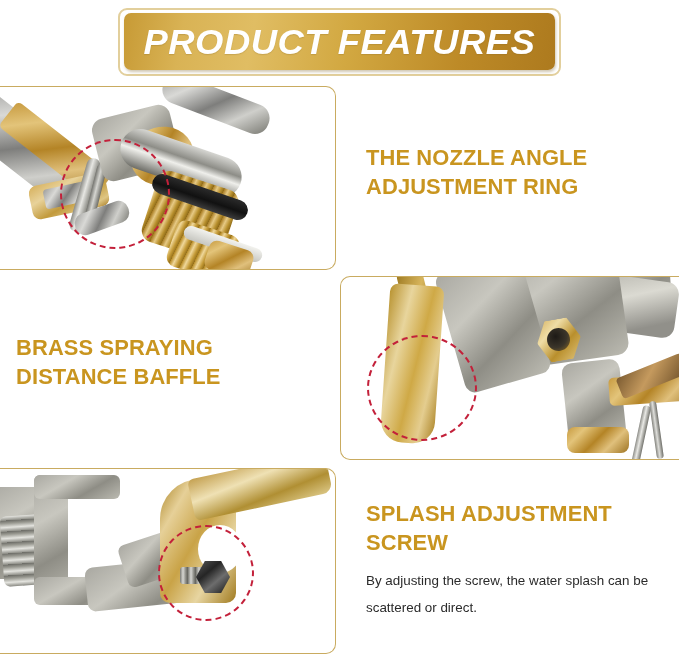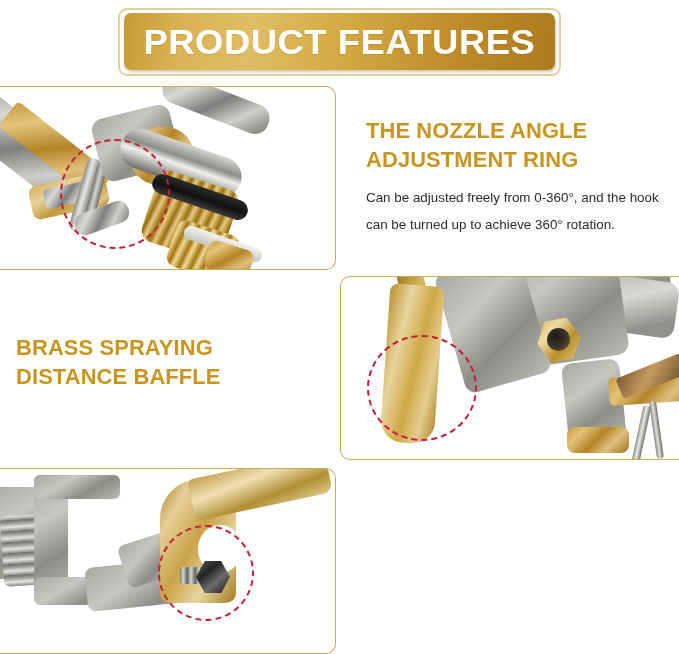--- a/index.html
+++ b/index.html
@@ -15,20 +15,21 @@
     font-family: "Liberation Sans", sans-serif;
     -webkit-font-smoothing: antialiased;
   }
 
   
   .header-wrap {
     position: absolute;
     left: 0; top: 0;
     width: 679px;
     height: 86px;
+    font-style: italic;
   }
   .banner-outline {
     position: absolute;
     left: 118px;
     top: 8px;
     width: 443px;
     height: 68px;
     border: 2px solid #e2cf9c;
     border-radius: 9px;
     background: #ffffff;
@@ -465,21 +466,20 @@
       <div class="part oring s1-oring"></div>
       <div class="part s1-thread2"></div>
       <div class="part s1-oring2"></div>
       <div class="part brass s1-cap"></div>
       <div class="dashed-circle s1-circle"></div>
     </div>
   </div>
 
   <div class="text-col right">
     <h2 class="feat-title">THE NOZZLE ANGLE ADJUSTMENT RING</h2>
-    <p class="feat-body">Can be adjusted freely from 0-360°, and the hook can be turned up to achieve 360° rotation.</p>
   </div>
 </div>
 
 <div class="row row-2">
 
   <div class="text-col left">
     <h2 class="feat-title">BRASS SPRAYING DISTANCE BAFFLE</h2>
   </div>
 
   <div class="panel panel-b">
@@ -516,13 +516,17 @@
       <div class="part s3-armlink steel-cast"></div>
       <div class="part s3-deflector"></div>
       <div class="part s3-deflector-lip"></div>
       <div class="part s3-notch"></div>
       <div class="part s3-screwshaft"></div>
       <div class="part s3-screwhead"></div>
       <div class="dashed-circle s3-circle"></div>
     </div>
   </div>
 
+  <div class="text-col right">
+    <h2 class="feat-title">SPLASH ADJUSTMENT SCREW</h2>
+    <p class="feat-body">By adjusting the screw, the water splash can be scattered or direct.</p>
+  </div>
 </div>
 
 </body></html>

